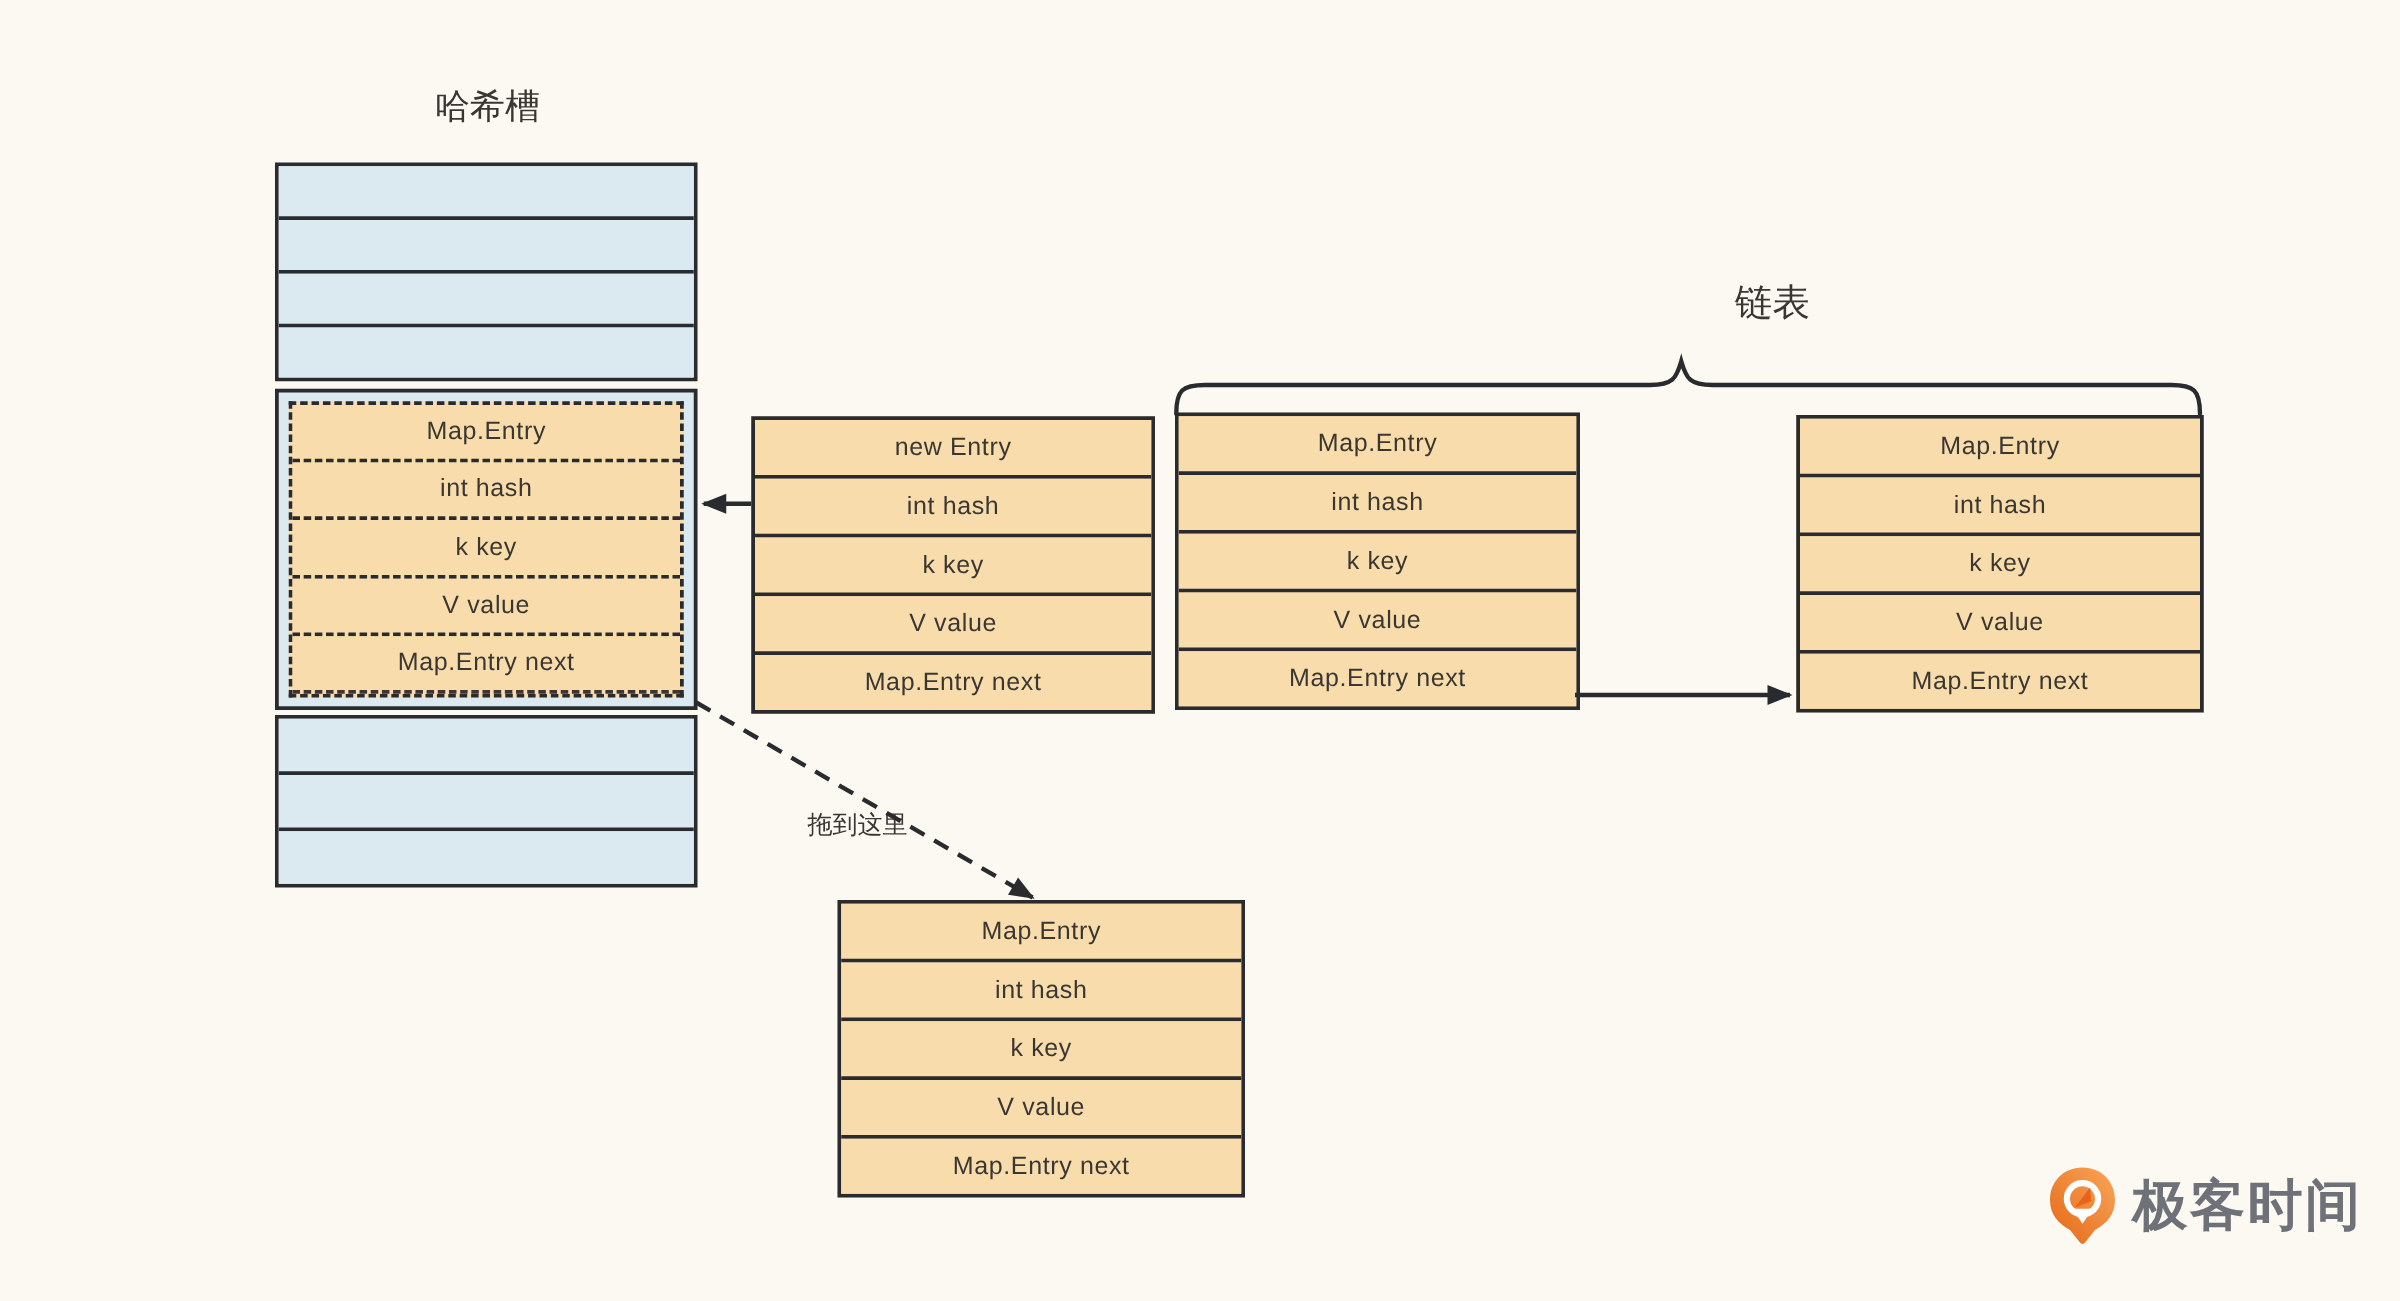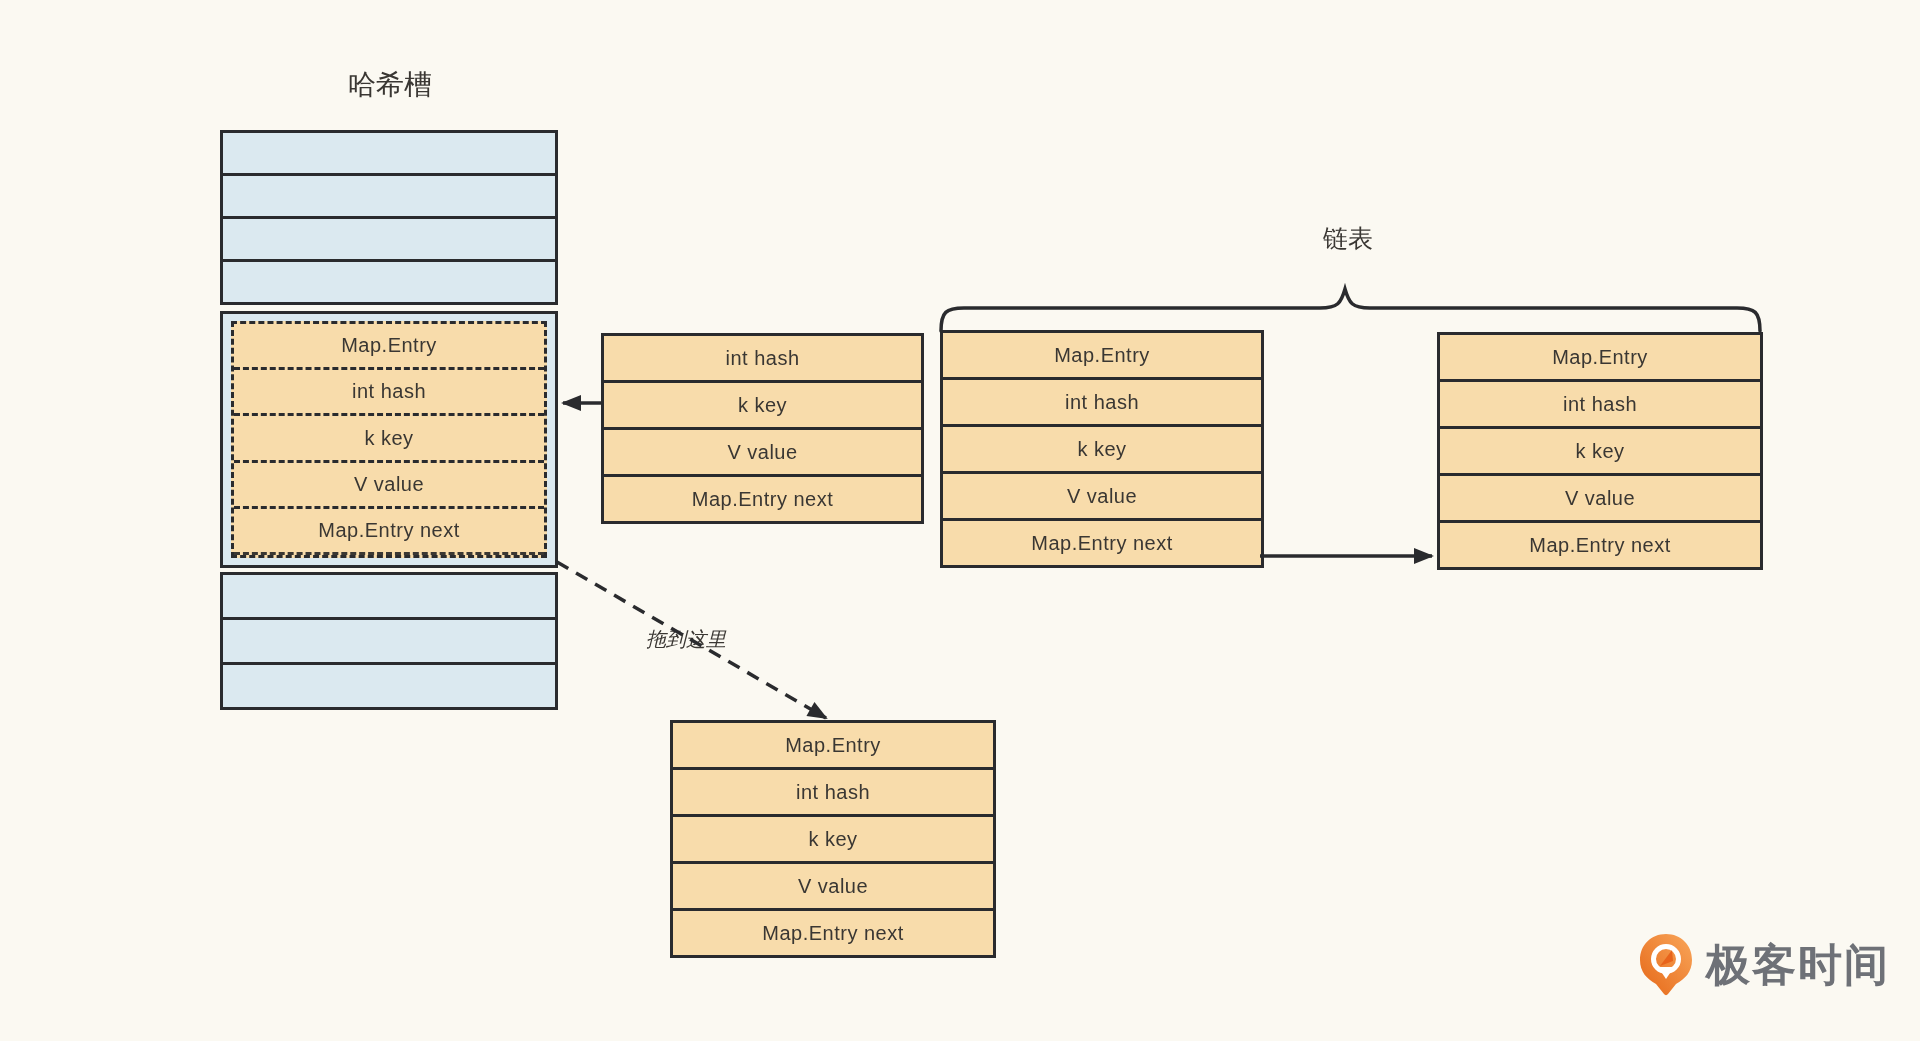--- a/index.html
+++ b/index.html
@@ -12,22 +12,22 @@
   }
   html,body{margin:0;padding:0;background:var(--bg);}
   .canvas{
     position:relative;width:1920px;height:1041px;background:var(--bg);
     font-family:"Liberation Sans","DejaVu Sans",sans-serif;color:var(--ink);
     overflow:hidden;
     padding-left:32px;
   }
   .lbl{position:absolute;color:var(--ink);}
   .hash-label{left:290px;top:66px;width:200px;text-align:center;font-size:28px;}
-  .list-label{left:1248px;top:222px;width:200px;text-align:center;font-size:25px;}
-  .drag-label{left:646px;top:626px;font-size:20px;font-style:italic;}
+  .list-label{left:1248px;top:222px;width:200px;text-align:right;font-size:30px;}
+  .drag-label{left:646px;top:646px;font-size:20px;}
 
   
   .slot-group{position:absolute;left:220px;width:338px;border:3px solid var(--line);box-sizing:border-box;}
   .group-a{top:130px;}
   .group-b{top:572px;}
   .slot-cell{background:var(--blue);border-bottom:3px solid var(--line);}
   .group-a .slot-cell{height:40px;}
   .group-b .slot-cell{height:42px;}
   .slot-group .slot-cell:last-child{border-bottom:none;}
 
@@ -94,20 +94,21 @@
     </div>
   </div>
 
   <div class="slot-group group-b">
     <div class="slot-cell"></div>
     <div class="slot-cell"></div>
     <div class="slot-cell"></div>
   </div>
 
   <div class="entry new-entry">
+    <div class="row">new Entry</div>
     <div class="row">int hash</div>
     <div class="row">k key</div>
     <div class="row">V value</div>
     <div class="row">Map.Entry next</div>
   </div>
 
   <div class="entry list1">
     <div class="row">Map.Entry</div>
     <div class="row">int hash</div>
     <div class="row">k key</div>

